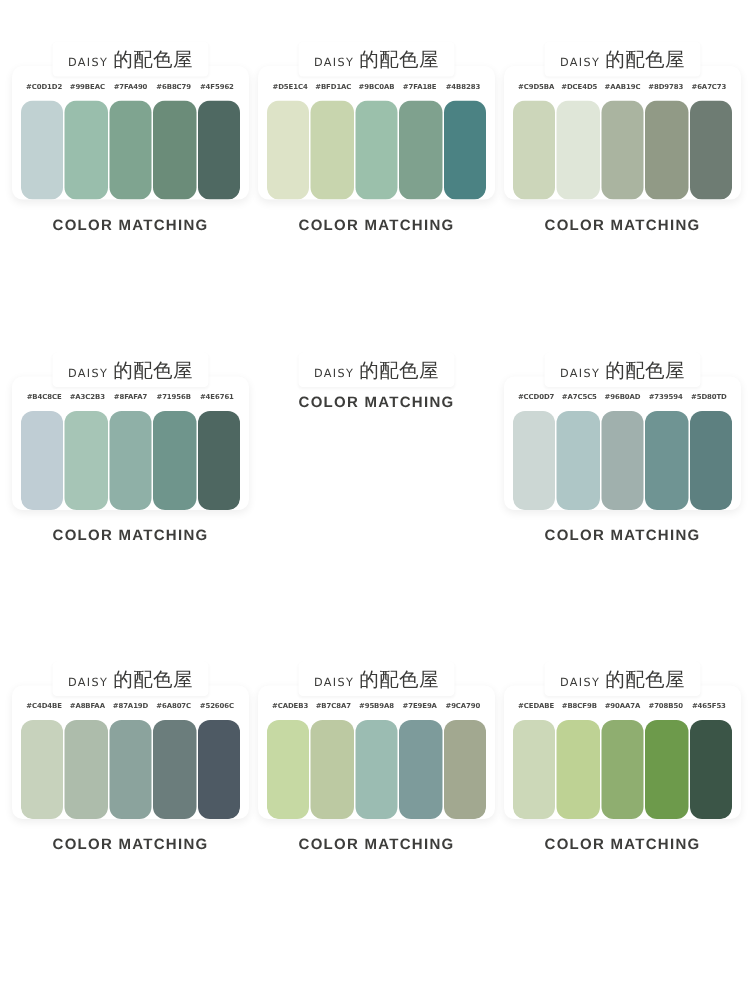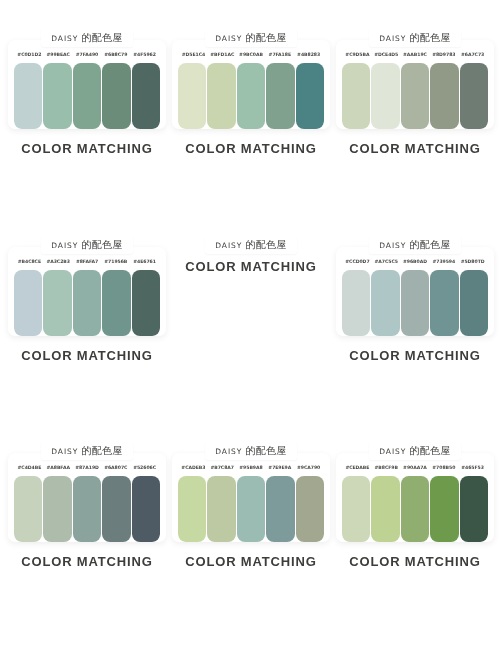--- a/index.html
+++ b/index.html
@@ -61,21 +61,21 @@
     font-size: 7.5px;
     letter-spacing: 0.9px;
     color: #3a3a38;
     white-space: nowrap;
     margin-bottom: -7px;
     box-shadow: 0 1px 2px rgba(0,0,0,0.04);
   }
   .card-title .cjk {
     font-family: "DejaVu Sans", sans-serif;
     letter-spacing: 0.3px;
-    font-size: 10px;
+    font-size: 13px;
   }
 
   .card-body {
     position: relative;
     width: 158px;
     background: #ffffff;
     border-radius: 7px;
     padding: 11px 6px 0 6px;
     box-shadow: 0 2px 6px rgba(0,0,0,0.07);
   }
@@ -110,21 +110,21 @@
   .swatch {
     flex: 1 1 0;
     border-radius: 8px;
   }
   .swatch:first-child { border-radius: 8px 8px 8px 8px; }
   .swatch:last-child  { border-radius: 8px 8px 8px 8px; }
 
   .card-caption {
     margin-top: 12px;
     font-family: "Liberation Sans", sans-serif;
-    font-size: 13px;
+    font-size: 10px;
     font-weight: bold;
     letter-spacing: 0.85px;
     color: #3d3d3b;
     text-align: center;
   }
 
   
   .watermark {
     position: absolute;
     left: 50%;

